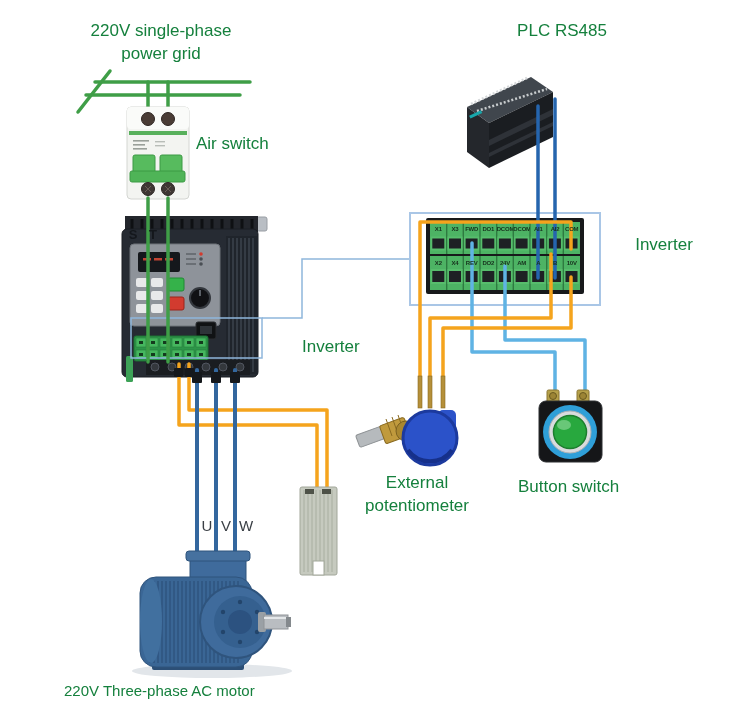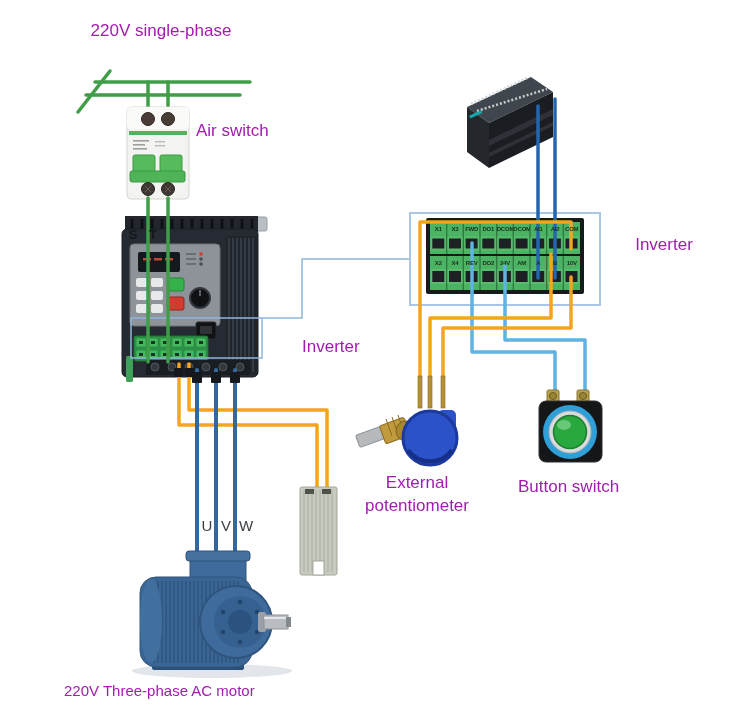--- a/index.html
+++ b/index.html
@@ -1,19 +1,19 @@
 <!DOCTYPE html>
 <html><head>
 <meta charset="utf-8">
 <style>
   html,body{margin:0;padding:0;background:#fff;}
   .stage{position:relative;width:749px;height:714px;background:#ffffff;overflow:hidden;
          font-family:"Liberation Sans",sans-serif;}
   .stage svg{position:absolute;left:0;top:0;}
-  .lbl{position:absolute;color:#a21caf;font-size:17px;line-height:23px;white-space:nowrap;}
+  .lbl{position:absolute;color:#15803d;font-size:17px;line-height:23px;white-space:nowrap;}
   .ctr{text-align:center;}
   .trow{position:absolute;left:430px;width:150px;display:flex;}
   .trow span{flex:1;text-align:center;font-size:6px;line-height:7px;font-weight:700;
              color:#17301d;letter-spacing:-0.2px;overflow:hidden;}
   .tiny{position:absolute;font-size:13px;font-weight:700;color:#14171c;transform:translateX(-50%);}
   .phase{position:absolute;font-size:15px;color:#3a3f45;transform:translateX(-50%);}
 </style>
 </head>
 <body>
 
@@ -274,25 +274,27 @@
     </g>
     <rect x="258" y="612" width="8" height="20" rx="2" fill="#9aa0a5"></rect>
     <rect x="264" y="615" width="24" height="14" fill="#b9bdc1" stroke="#8f9397"></rect>
     <rect x="286" y="617" width="5" height="10" fill="#84898d"></rect>
     <line x1="264" y1="618" x2="286" y2="618" stroke="#e4e7e9" stroke-width="2"></line>
   </g>
 </svg>
 
 <div class="lbl ctr" style="left:55px;top:19px;width:212px;">
   <div>220V single-phase</div>
-</div>
-
-<div class="lbl" style="left:196px;top:119px;">Air switch</div>
+  <div>power grid</div>
+</div>
+
+<div class="lbl" style="left:196px;top:132px;">Air switch</div>
 
 <div class="lbl ctr" style="left:436px;top:19px;width:252px;">
+  <div>PLC RS485</div>
 </div>
 
 <div class="lbl ctr" style="left:588px;top:232px;width:152px;line-height:25px;">
   <div>Inverter</div>
 </div>
 
 <div class="lbl" style="left:302px;top:335px;">Inverter</div>
 
 <div class="lbl ctr" style="left:341px;top:471px;width:152px;">
   <div>External</div>

